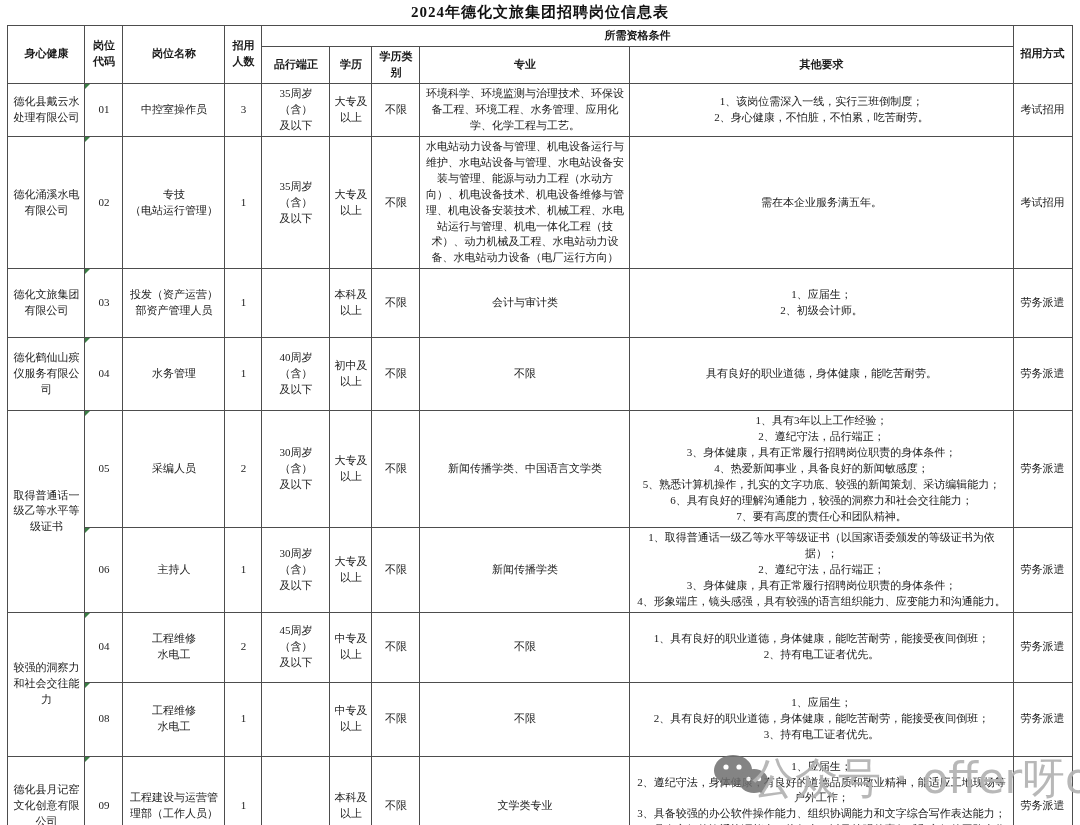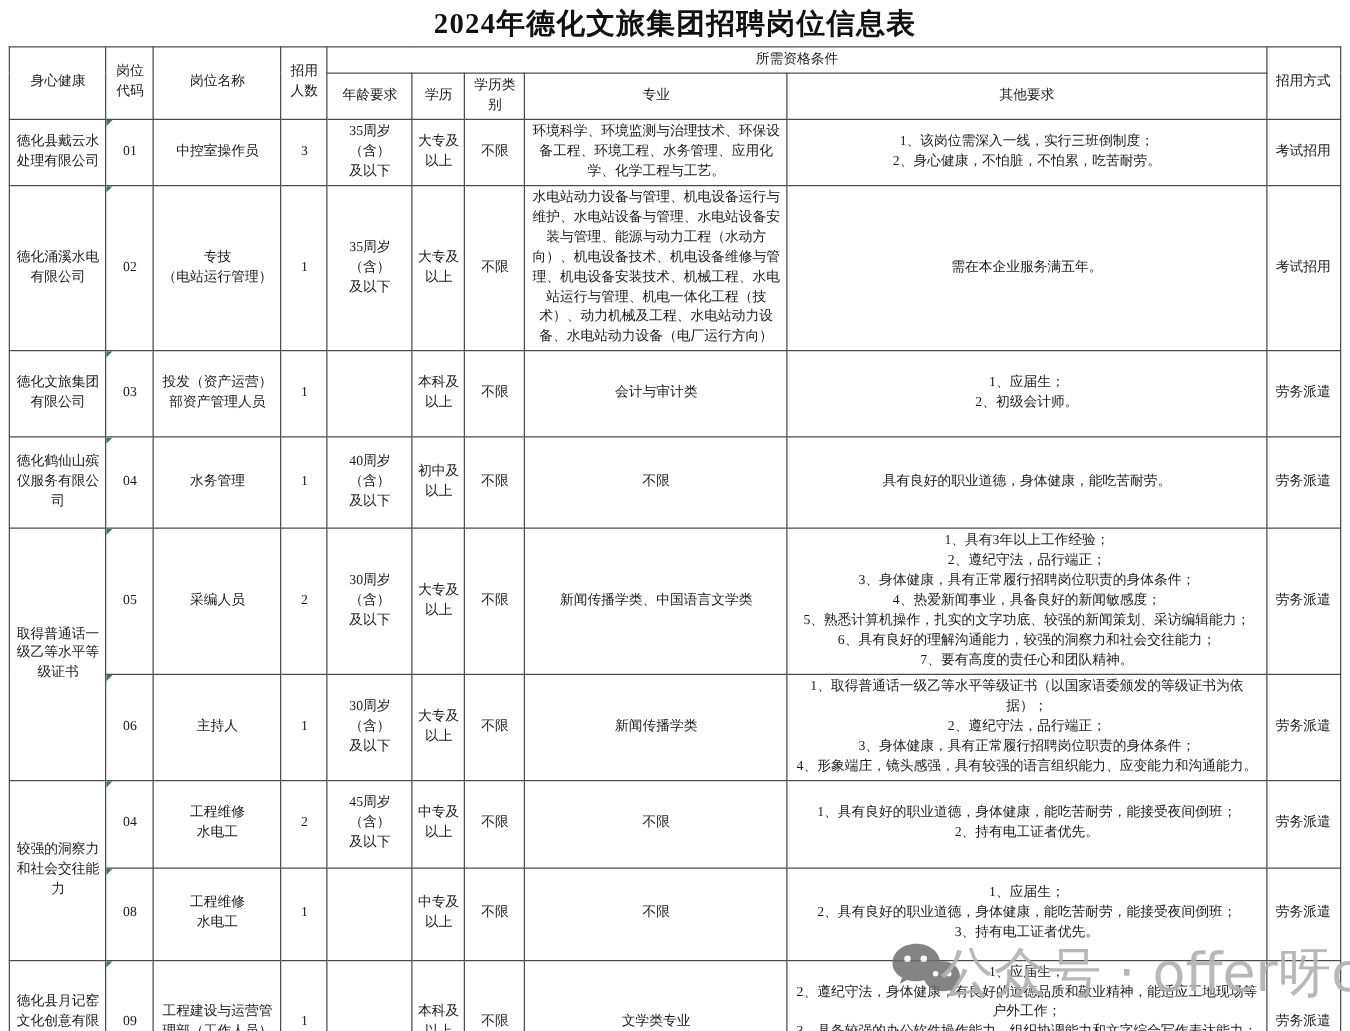--- a/index.html
+++ b/index.html
@@ -2,38 +2,38 @@
 <html><head>
 <meta charset="utf-8">
 <style>
   html,body{margin:0;padding:0;background:#ffffff;}
   body{
     width:1080px;height:825px;
     font-family:"Liberation Serif","DejaVu Serif",serif;
     color:#1a1a1a;position:relative;overflow:hidden;
   }
   .page-title{
-    text-align:center;font-size:23px;font-weight:bold;
+    text-align:center;font-size:15px;font-weight:bold;
     padding:3px 0 3px 0;letter-spacing:1px;color:#111;
   }
   table.recruit{
     border-collapse:collapse;table-layout:fixed;
     margin:0 auto;width:1064px;
   }
   table.recruit th, table.recruit td{
     border:1px solid #4d4d4d;
     font-size:11px;line-height:1.45;
     text-align:center;vertical-align:middle;
     padding:2px 3px;
     font-weight:normal;
     white-space:pre-line;
     word-break:break-all;
     overflow:hidden;
   }
-  table.recruit th{font-weight:normal;}
+  table.recruit th{font-weight:bold;}
   td.other-cell{text-align:left;padding-left:6px;}
   td.code-cell{position:relative;}
   td.code-cell::before{
     content:"";position:absolute;top:0;left:0;width:0;height:0;
     border-top:5px solid #3a7d44;border-right:5px solid transparent;
   }
   
   .watermark{
     position:absolute;left:712px;top:744px;width:368px;height:70px;
     display:flex;align-items:center;pointer-events:none;
@@ -69,21 +69,21 @@
       <th rowspan="2">身心健康</th>
       <th rowspan="2">岗位
 代码</th>
       <th rowspan="2">岗位名称</th>
       <th rowspan="2">招用
 人数</th>
       <th colspan="5">所需资格条件</th>
       <th rowspan="2">招用方式</th>
     </tr>
     <tr style="height:20px">
-      <th>年龄要求</th>
+      <th>品行端正</th>
       <th>学历</th>
       <th>学历类别</th>
       <th>专业</th>
       <th>其他要求</th>
     </tr>
   </thead>
   <tbody>
     <tr style="height:53px">
       <td>德化县戴云水处理有限公司</td>
       <td class="code-cell">01</td>

